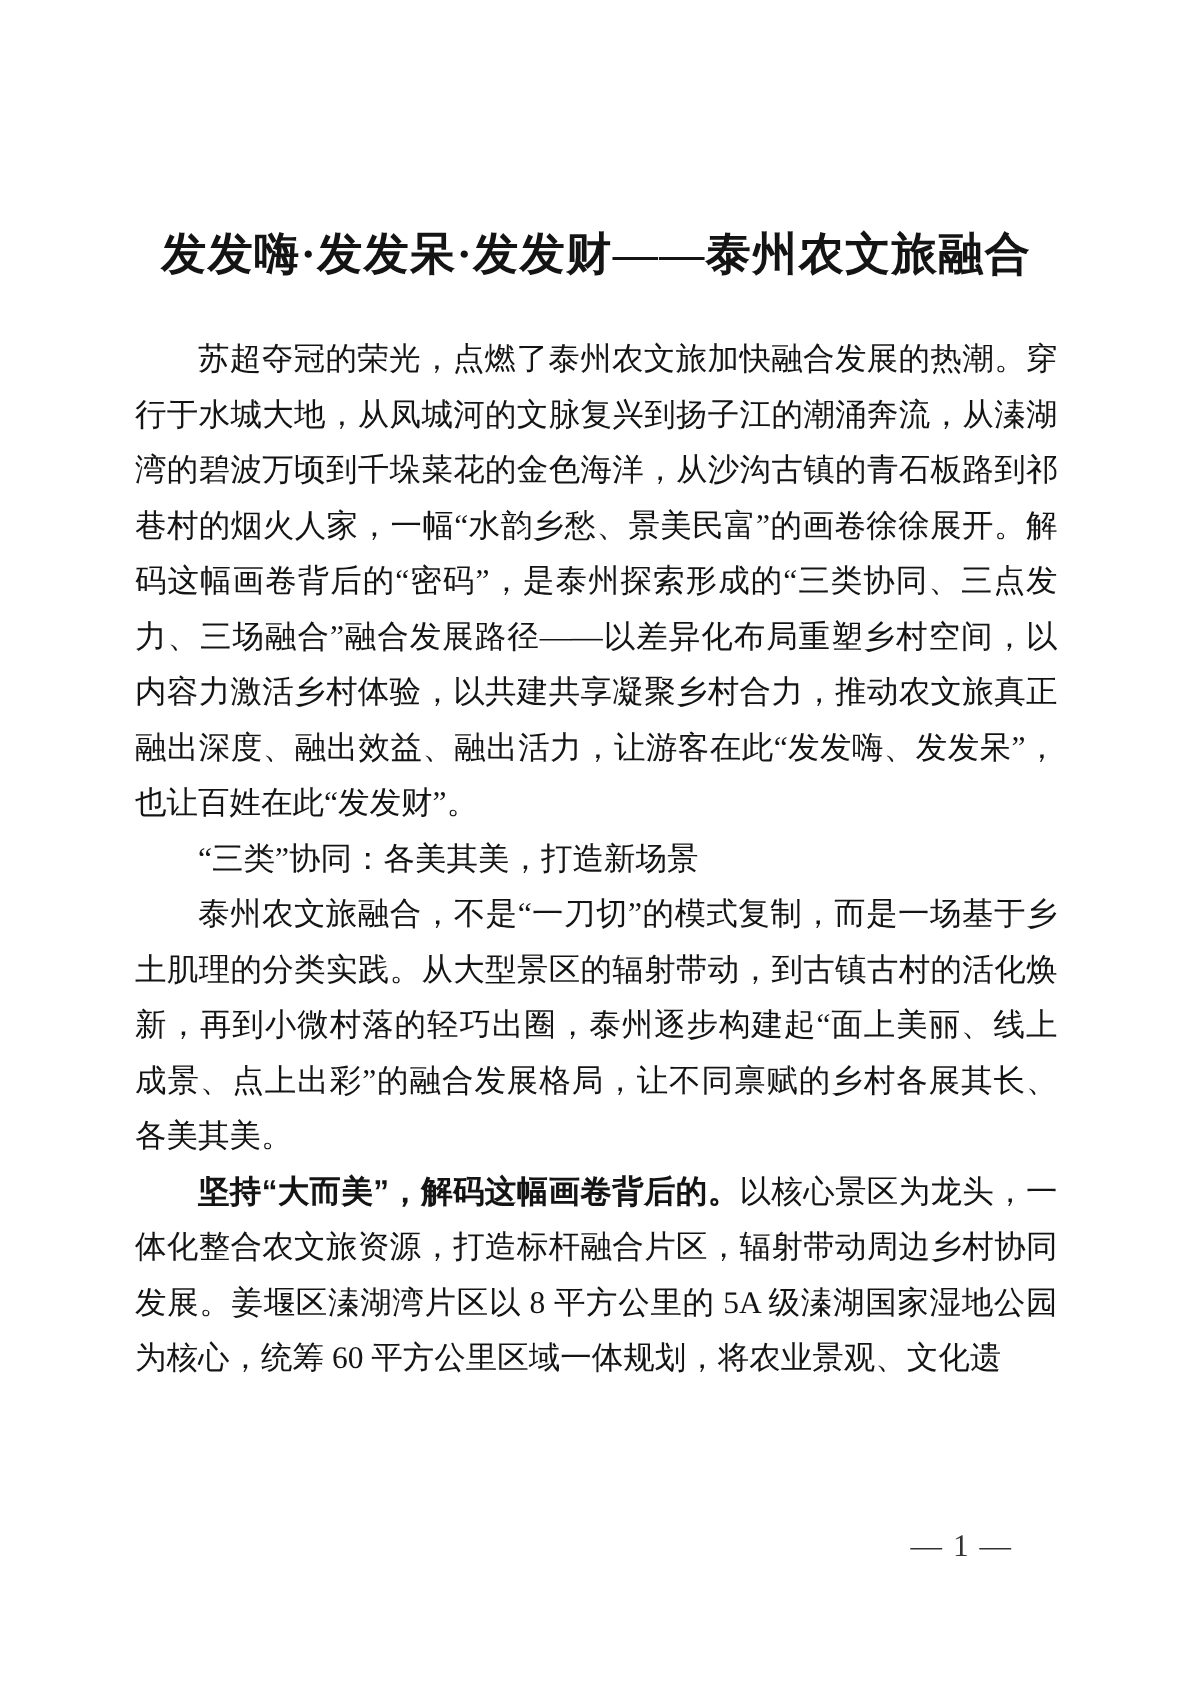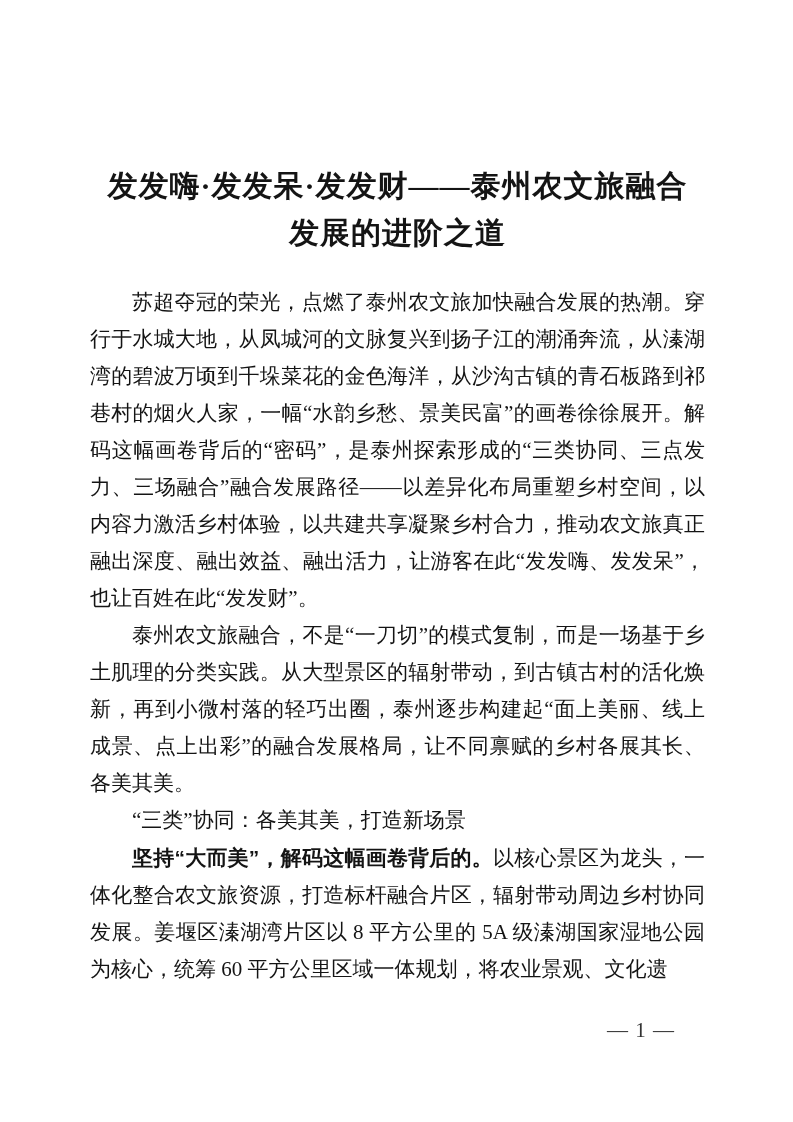--- a/index.html
+++ b/index.html
@@ -9,21 +9,21 @@
   }
   .page {
     position: relative;
     width: 793px;
     height: 1122px;
     background: #ffffff;
     overflow: hidden;
     font-family: "Liberation Serif", serif;
     color: #141414;
     box-sizing: border-box;
-    padding: 16px 88px 0 90px;
+    padding: 0 88px 0 90px;
   }
   .doc-title {
     margin: 146px 0 0 0;
     font-size: 30px;
     line-height: 47px;
     font-weight: bold;
     text-align: center;
     letter-spacing: 1px;
   }
   .doc-title .title-line {
@@ -54,28 +54,27 @@
     letter-spacing: 1px;
   }
 </style>
 </head>
 <body>
 
 <div class="page">
 
   <h1 class="doc-title">
     <span class="title-line">发发嗨·发发呆·发发财——泰州农文旅融合</span>
-    <span class="title-line">发展的进阶之道</span>
   </h1>
 
   <div class="doc-body">
     <p>苏超夺冠的荣光，点燃了泰州农文旅加快融合发展的热潮。穿行于水城大地，从凤城河的文脉复兴到扬子江的潮涌奔流，从溱湖湾的碧波万顷到千垛菜花的金色海洋，从沙沟古镇的青石板路到祁巷村的烟火人家，一幅“水韵乡愁、景美民富”的画卷徐徐展开。解码这幅画卷背后的“密码”，是泰州探索形成的“三类协同、三点发力、三场融合”融合发展路径——以差异化布局重塑乡村空间，以内容力激活乡村体验，以共建共享凝聚乡村合力，推动农文旅真正融出深度、融出效益、融出活力，让游客在此“发发嗨、发发呆”，也让百姓在此“发发财”。</p>
 
+    <p>“三类”协同：各美其美，打造新场景</p>
+
     <p>泰州农文旅融合，不是“一刀切”的模式复制，而是一场基于乡土肌理的分类实践。从大型景区的辐射带动，到古镇古村的活化焕新，再到小微村落的轻巧出圈，泰州逐步构建起“面上美丽、线上成景、点上出彩”的融合发展格局，让不同禀赋的乡村各展其长、各美其美。</p>
-
-    <p>“三类”协同：各美其美，打造新场景</p>
 
     <p><span class="lead-bold">坚持“大而美”，解码这幅画卷背后的。</span><span>以核心景区为龙头，一体化整合农文旅资源，打造标杆融合片区，辐射带动周边乡村协同发展。姜堰区溱湖湾片区以 8 平方公里的 5A 级溱湖国家湿地公园为核心，统筹 60 平方公里区域一体规划，将农业景观、文化遗</span></p>
   </div>
 
   <div class="page-footer">— 1 —</div>
 
 </div>
 
 </body></html>

